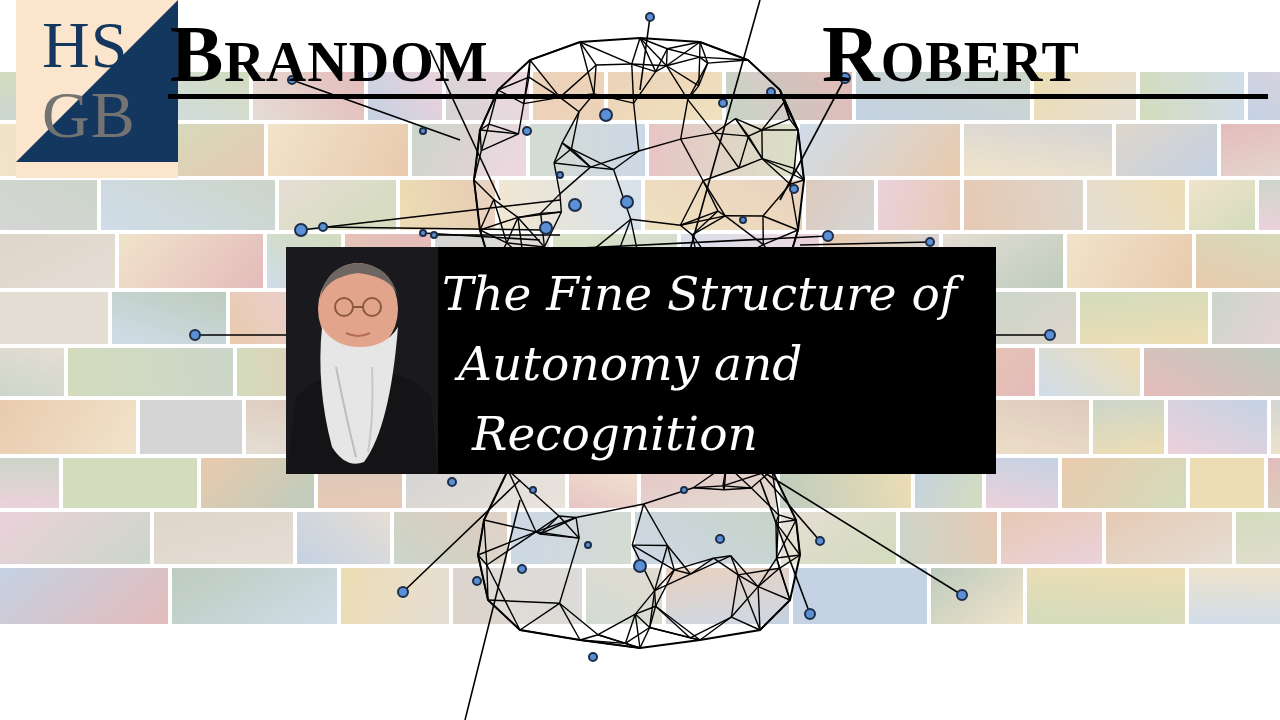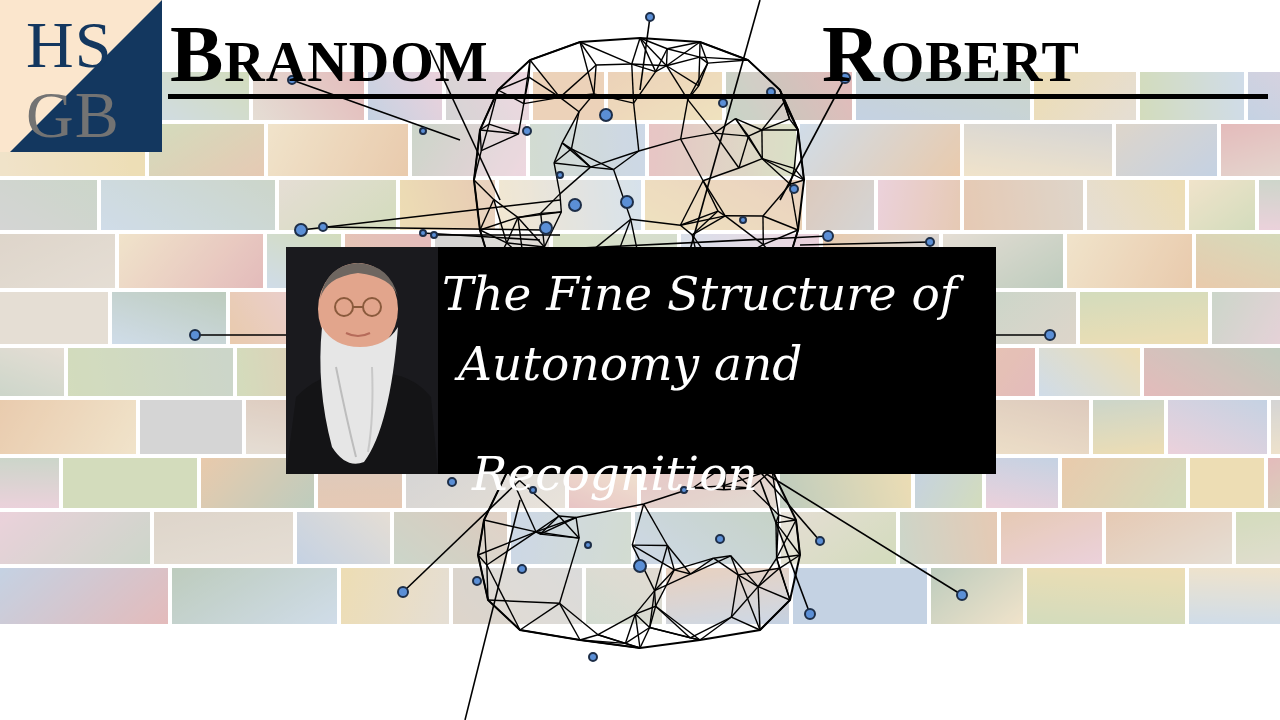--- a/index.html
+++ b/index.html
@@ -1,21 +1,21 @@
 <!DOCTYPE html>
 <html><head>
 <meta charset="utf-8">
 <style>
   html, body { margin:0; padding:0; }
   body { width:1280px; height:720px; position:relative; overflow:hidden; background:#ffffff; font-family:"DejaVu Serif", serif; }
   #collage { position:absolute; left:0; top:70px; width:1280px; height:566px; overflow:hidden; }
   .tile { position:absolute; opacity:0.55; border:2px solid #fff; box-sizing:border-box; }
   #collage-fade { position:absolute; left:0; top:70px; width:1280px; height:566px; background:rgba(255,255,255,0.18); }
   #mesh { position:absolute; left:0; top:0; width:1280px; height:720px; }
-  #logo { position:absolute; left:0; top:0; width:162px; height:152px; overflow:hidden; }
+  #logo { position:absolute; left:16px; top:0; width:162px; height:178px; overflow:hidden; }
   #logo .bg { position:absolute; inset:0; background:#fbe6cd; }
   #logo svg { position:absolute; left:0; top:0; }
   .logo-letters { position:absolute; font-family:"Liberation Serif", serif; font-size:66px; line-height:1; color:#13375f; letter-spacing:1px; }
   #name-left, #name-right { position:absolute; top:14px; font-family:"Liberation Serif", serif; font-weight:bold; color:#000; font-size:80px; line-height:1; letter-spacing:1px; font-variant:small-caps; }
   #name-left { left:170px; }
   #name-right { left:822px; }
   #name-rule { position:absolute; left:168px; top:94px; width:1100px; height:5px; background:#000; }
   #title-box { position:absolute; left:286px; top:247px; width:710px; height:227px; background:#000; }
   #portrait { position:absolute; left:0; top:0; width:152px; height:227px; background:#1b1b1f; overflow:hidden; }
   #title-text { position:absolute; left:156px; top:12px; width:550px; color:#fff; font-family:"DejaVu Serif", serif; font-style:italic; font-size:47px; line-height:70px; }
@@ -587,15 +587,15 @@
       <path d="M86,120 Q88,170 82,205" stroke="#c8c8c8" stroke-width="2" fill="none"></path>
       <circle cx="58" cy="60" r="9" fill="none" stroke="#8a5a3c" stroke-width="2"></circle>
       <circle cx="86" cy="60" r="9" fill="none" stroke="#8a5a3c" stroke-width="2"></circle>
       <line x1="67" y1="60" x2="77" y2="60" stroke="#8a5a3c" stroke-width="2"></line>
       <path d="M60,86 Q72,92 84,86" stroke="#b66b5a" stroke-width="2" fill="none"></path>
     </svg>
   </div>
   <div id="title-text">
     <span class="line">The Fine Structure of</span>
     <span class="line" style="padding-left:16px;">Autonomy and</span>
-    <span class="line" style="padding-left:30px;margin-top:40px;">Recognition</span>
+    <span class="line" style="padding-left:30px;">Recognition</span>
   </div>
 </div>
 
 </body></html>

